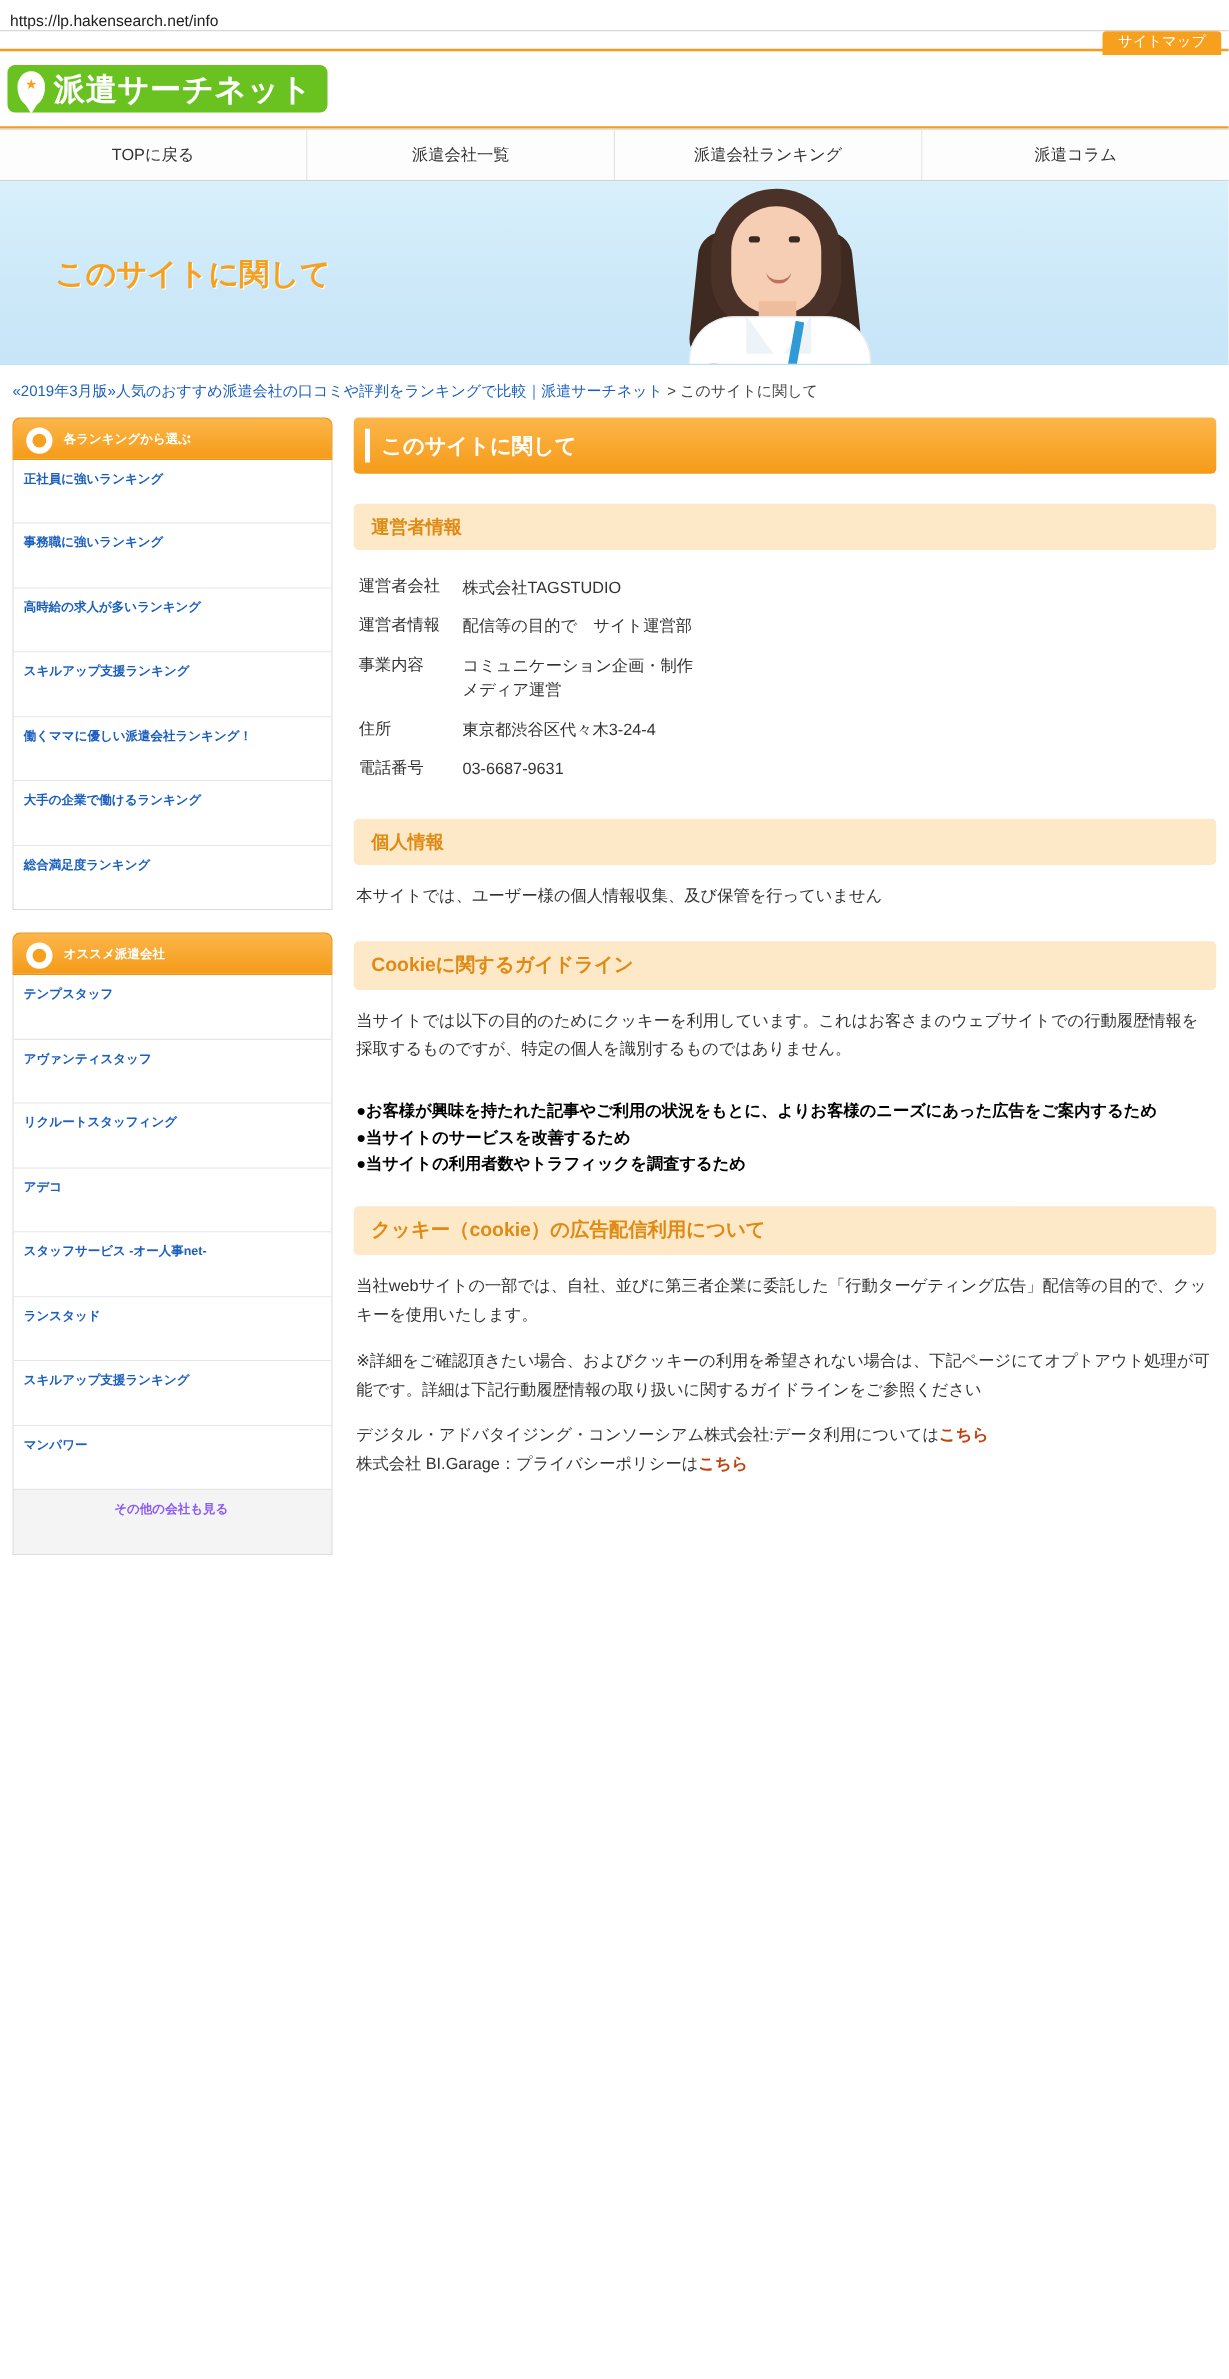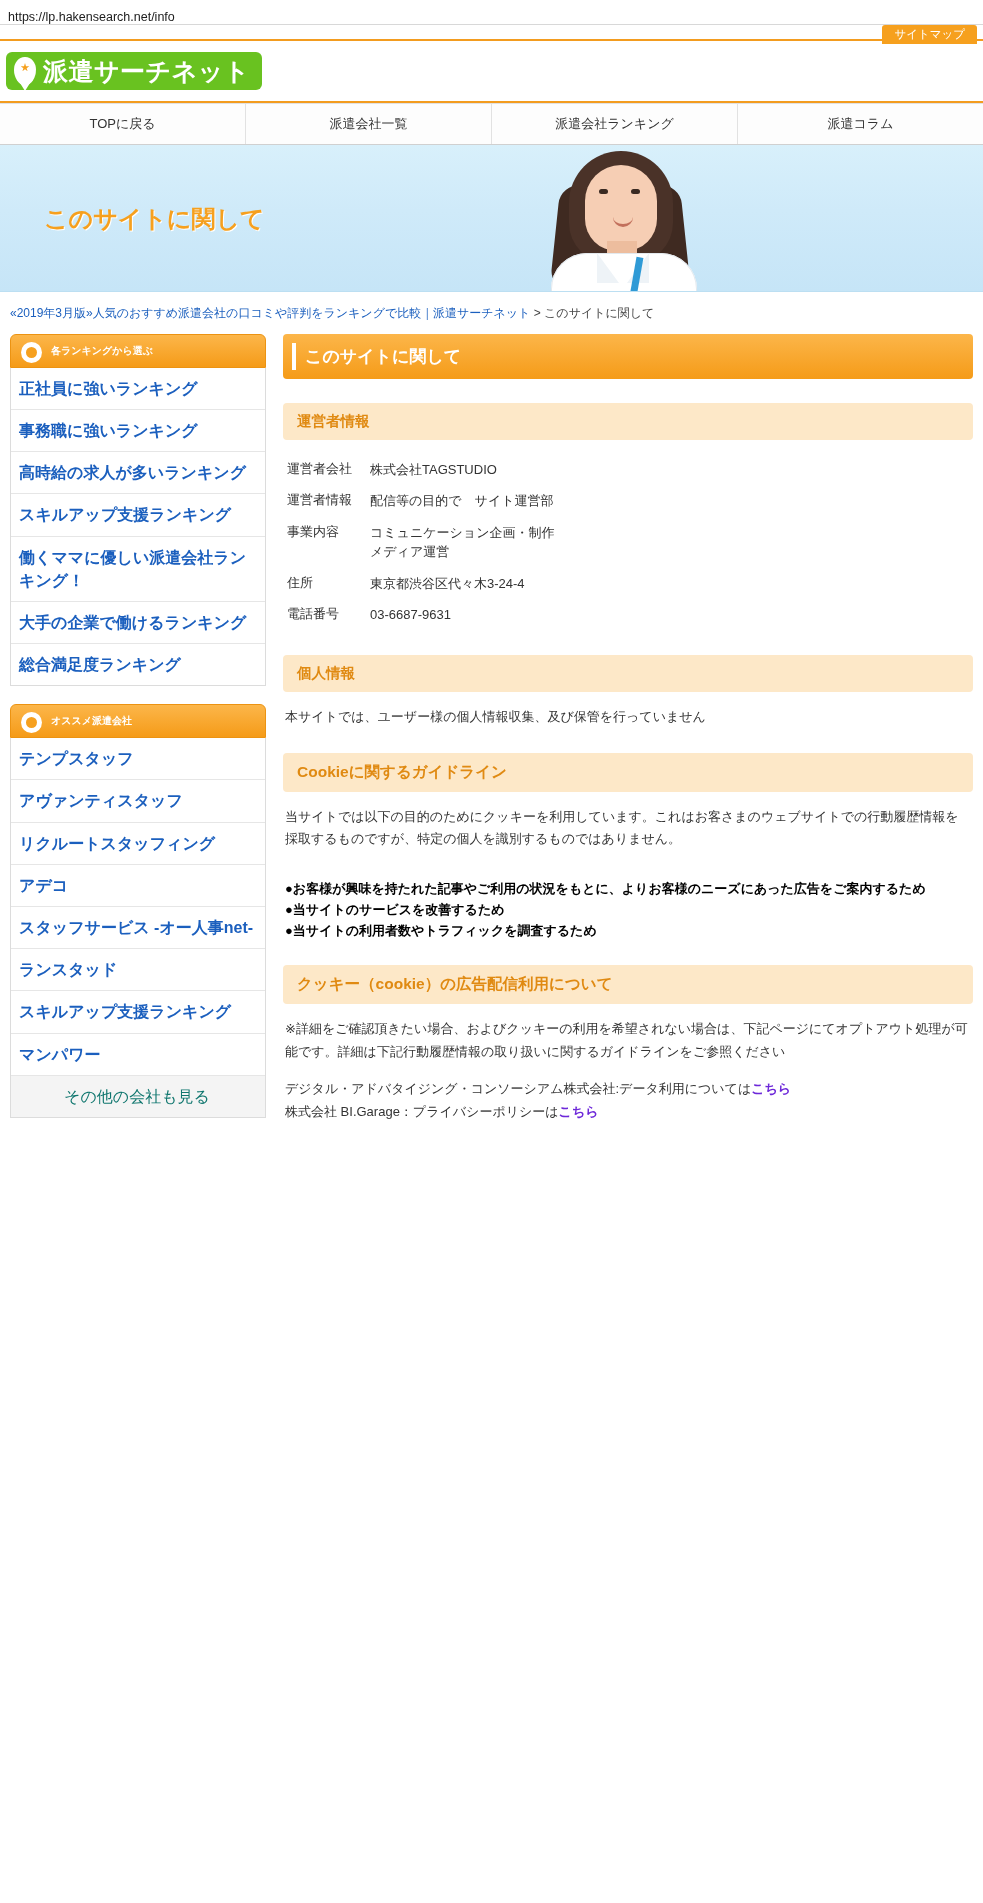--- a/index.html
+++ b/index.html
@@ -298,34 +298,34 @@
     border-radius: 50%;
     background: #f6a01e;
   }
   .side-list {
     border: 1px solid #dcdcdc;
     border-top: none;
     background: #ffffff;
   }
   .side-item {
     border-bottom: 1px solid #e6e6e6;
-    padding: 9px 10px 9px 8px;
-    font-size: 16px;
+    padding: 9px 10px 27px 8px;
+    font-size: 10px;
     color: #1b5fbe;
     font-weight: bold;
     line-height: 1.45;
     cursor: pointer;
     background: #ffffff;
   }
   .side-item:last-child { border-bottom: none; }
   .side-item.more {
     text-align: center;
-    color: #0f766e;
+    color: #8b5cf6;
     background: #f4f4f4;
-    font-weight: normal;
+    font-weight: bold;
   }
   .side-gap { height: 18px; }
 
   
   .main {
     flex: 1 1 auto;
     min-width: 0;
   }
   .page-title {
     background: linear-gradient(180deg, #fcb64a 0%, #f59b18 100%);
@@ -377,21 +377,21 @@
     padding: 6px 0 6px 0;
     line-height: 1.5;
   }
   .para {
     font-size: 13px;
     color: #333333;
     line-height: 1.75;
     margin: 14px 2px 0 2px;
   }
   .para a {
-    color: #6d28d9;
+    color: #c2410c;
     text-decoration: none;
     font-weight: bold;
   }
   .bullets {
     font-size: 13px;
     color: #000000;
     line-height: 1.6;
     margin: 28px 2px 0 2px;
     font-weight: bold;
   }
@@ -522,20 +522,21 @@
 
         <div class="sec-head big">Cookieに関するガイドライン</div>
         <div class="para">当サイトでは以下の目的のためにクッキーを利用しています。これはお客さまのウェブサイトでの行動履歴情報を採取するものですが、特定の個人を識別するものではありません。</div>
         <div class="bullets">
           <div>●お客様が興味を持たれた記事やご利用の状況をもとに、よりお客様のニーズにあった広告をご案内するため</div>
           <div>●当サイトのサービスを改善するため</div>
           <div>●当サイトの利用者数やトラフィックを調査するため</div>
         </div>
 
         <div class="sec-head big">クッキー（cookie）の広告配信利用について</div>
+        <div class="para">当社webサイトの一部では、自社、並びに第三者企業に委託した「行動ターゲティング広告」配信等の目的で、クッキーを使用いたします。</div>
         <div class="para">※詳細をご確認頂きたい場合、およびクッキーの利用を希望されない場合は、下記ページにてオプトアウト処理が可能です。詳細は下記行動履歴情報の取り扱いに関するガイドラインをご参照ください</div>
         <div class="para">
           <div><span>デジタル・アドバタイジング・コンソーシアム株式会社:データ利用については</span><a href="#">こちら</a></div>
           <div><span>株式会社 BI.Garage：プライバシーポリシーは</span><a href="#">こちら</a></div>
         </div>
 
       </div>
     </div>
 
     <div class="spacer-bottom"></div>

